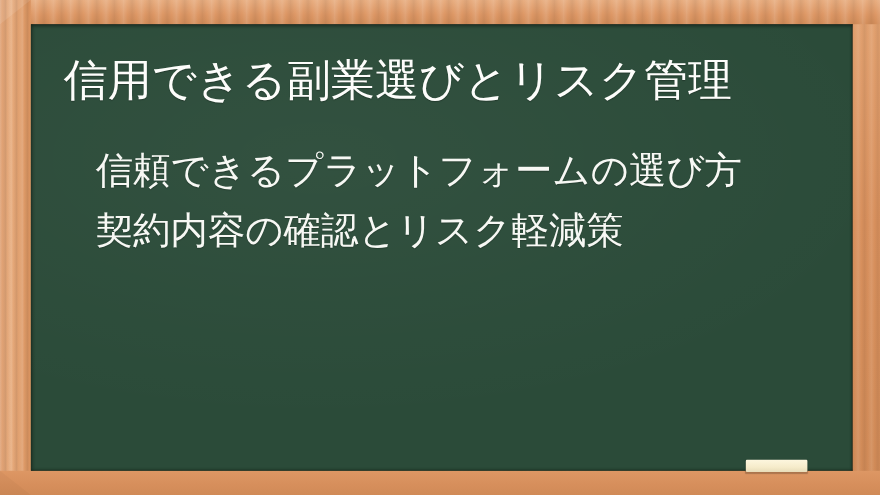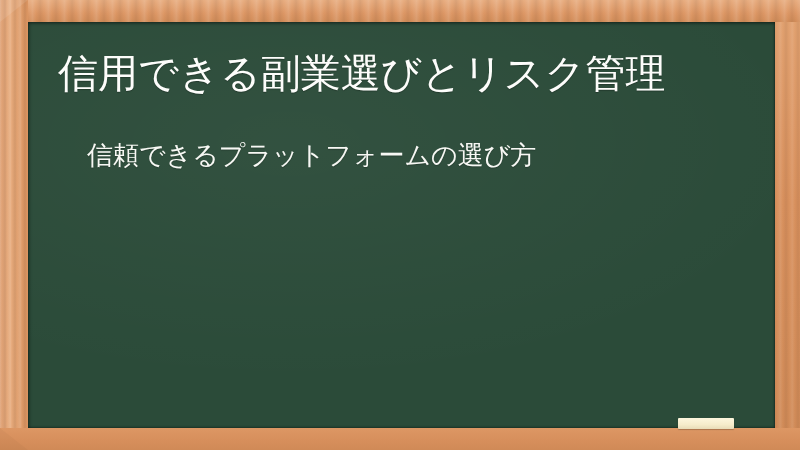--- a/index.html
+++ b/index.html
@@ -135,21 +135,21 @@
     text-shadow: 0 1px 1px rgba(0,0,0,0.25);
   }
 
   .bullets {
     position: absolute;
     left: 59px;
     top: 106px;
     width: 660px;
   }
   .bullet-line {
-    font-size: 26px;
+    font-size: 34px;
     line-height: 55px;
     color: #f7f8f4;
     font-weight: 400;
     white-space: nowrap;
     text-shadow: 0 1px 1px rgba(0,0,0,0.22);
   }
 
   
   .chalk {
     position: absolute;
@@ -177,18 +177,19 @@
   <div class="miter miter-bl"></div>
   <div class="miter miter-br"></div>
 
   <div class="board">
     <div class="board-sheen"></div>
 
     <div class="title">信用できる副業選びとリスク管理</div>
 
     <div class="bullets">
       <div class="bullet-line">信頼できるプラットフォームの選び方</div>
+      <div class="bullet-line">契約内容の確認とリスク軽減策</div>
     </div>
   </div>
 
   <div class="chalk"></div>
 
 </div>
 
 </body></html>

